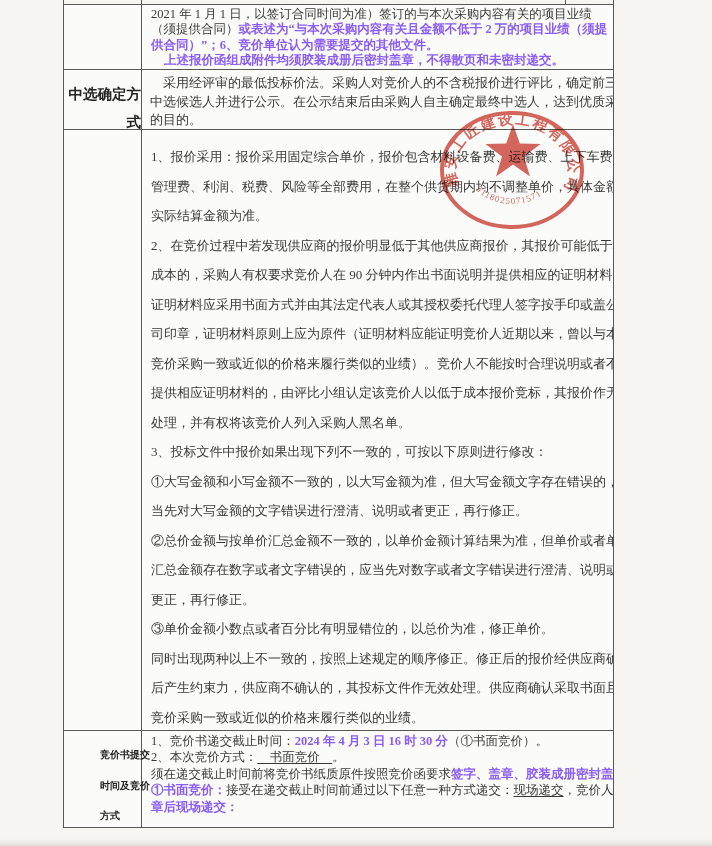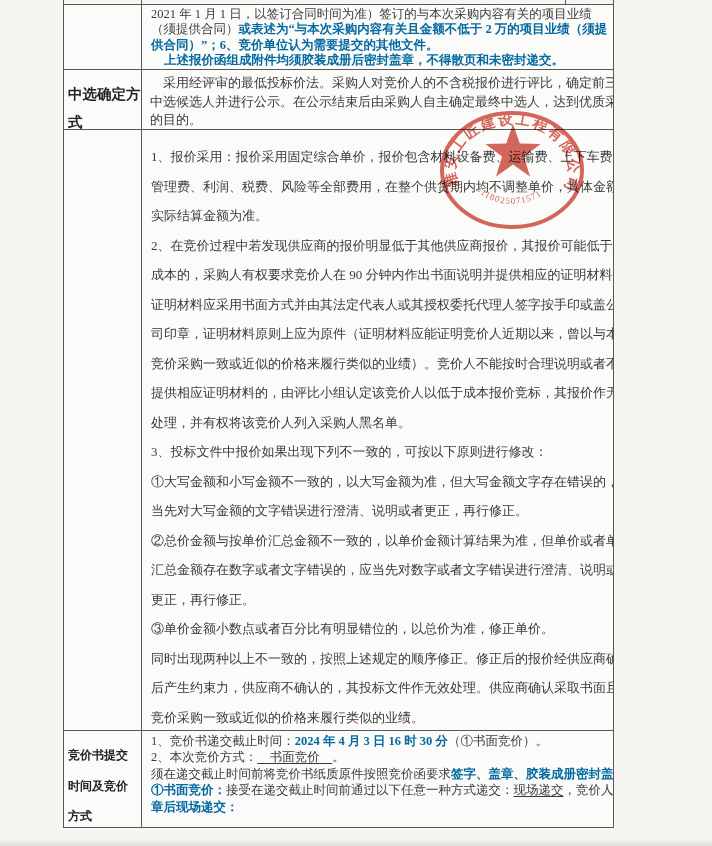--- a/index.html
+++ b/index.html
@@ -14,38 +14,38 @@
     position:absolute;left:63px;top:4px;width:551px;height:824px;
     border:1px solid #585856;background:#fbfbf9;
   }
   .vline{position:absolute;top:0;bottom:0;width:1px;background:#585856;}
   .hline{position:absolute;left:0;right:0;height:1px;background:#585856;}
   .vseg{position:absolute;top:0;height:9px;width:1px;background:#585856;}
   .hcell{position:absolute;left:0;width:77px;overflow:hidden;color:#242424;font-weight:700;}
   .ccell{position:absolute;left:78px;width:471px;overflow:hidden;}
   .tl{white-space:pre;}
   .hl{white-space:pre;}
-  .b{font-weight:700;color:#0369a1;}
+  .b{font-weight:700;color:#8b5cf6;}
   .u{text-decoration:underline;text-underline-offset:2px;}
   .indent{text-indent:13px;}
   
   .r1c{top:0;height:64px;padding:2px 8px 0 9px;font-size:12.5px;}
   .r1c .tl{line-height:15.4px;height:15.4px;}
   
-  .r2h{top:65px;height:59px;padding:10px 0 0 4px;font-size:14.5px;}
+  .r2h{top:65px;height:59px;padding:10px 0 0 4px;font-size:14.5px;text-align:right;}
   .r2h .hl{line-height:28px;height:28px;}
   .r2c{top:65px;height:59px;padding:4px 8px 0 8px;font-size:13px;}
   .r2c .tl{line-height:18.7px;height:18.7px;}
   
   .r3h{top:125px;height:600px;padding:19px 0 0 11px;font-size:14.5px;}
   .r3h .hl{line-height:17px;}
   .r3c{top:125px;height:600px;padding:12px 8px 0 9px;font-size:13px;}
   .r3c .tl{line-height:29.5px;height:29.5px;}
   
-  .r4h{top:726px;height:96px;padding:9px 0 0 4px;font-size:12px;}
+  .r4h{top:726px;height:96px;padding:9px 0 0 4px;font-size:10px;margin-left:32px;}
   .r4h .hl{line-height:30.5px;height:30.5px;}
   .r4c{top:726px;height:96px;padding:2px 8px 0 9px;font-size:12.5px;}
   .r4c .tl{line-height:16.4px;height:16.4px;}
   .seal{
     position:absolute;left:435px;top:105px;width:160px;height:132px;
     opacity:.82;mix-blend-mode:multiply;pointer-events:none;overflow:visible;
   }
   .bottom-shade{position:absolute;left:0;right:0;bottom:0;height:7px;
     background:linear-gradient(#f6f5f2,#e0dfdc);}
 </style>

